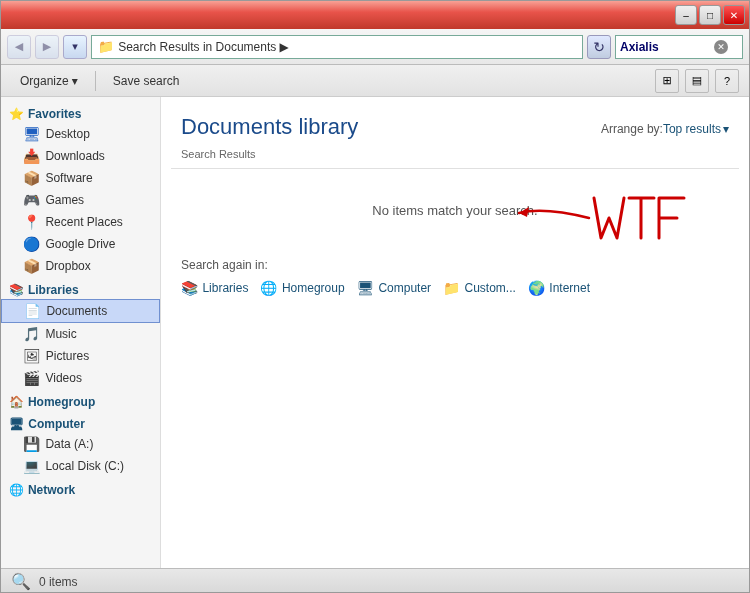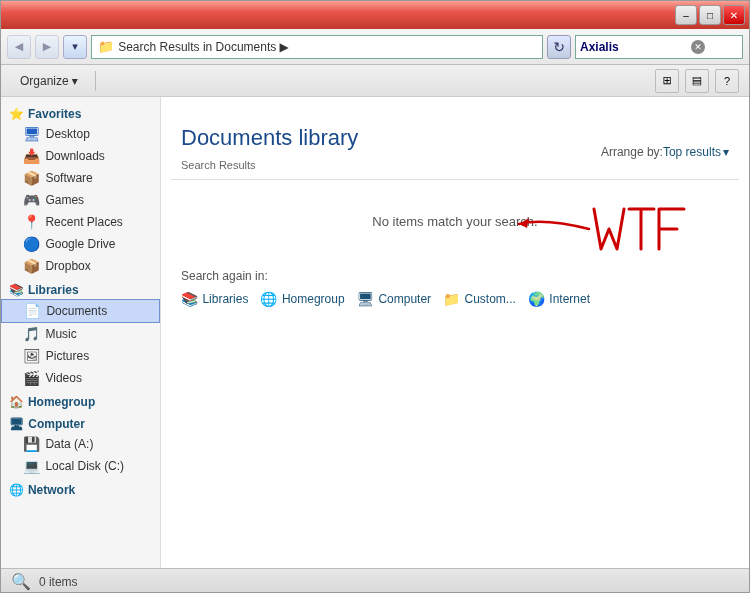--- a/index.html
+++ b/index.html
@@ -74,28 +74,28 @@
       background: white;
       display: flex;
       align-items: center;
       padding: 0 6px;
       font-size: 12px;
       color: #333;
       gap: 4px;
     }
     .address-field .folder-icon { color: #e8a020; font-size: 13px; }
     .search-box {
-      width: 168px;
+      width: 128px;
       height: 24px;
       border: 1px solid #7a9;
       background: white;
       display: flex;
       align-items: center;
       padding: 0 4px;
-      gap: 21px;
+      gap: 4px;
     }
     .search-box input {
       border: none;
       outline: none;
       font-size: 12px;
       width: 90px;
       color: #006;
       font-weight: bold;
     }
     .search-box .clear-btn {
@@ -221,23 +221,23 @@
     
     .content {
       flex: 1;
       background: white;
       padding: 0;
       overflow: hidden;
       display: flex;
       flex-direction: column;
     }
     .content-header {
-      padding: 28px 20px 4px 20px;
-      display: flex;
-      align-items: center;
+      padding: 17px 20px 4px 20px;
+      display: flex;
+      align-items: flex-start;
       justify-content: space-between;
     }
     .library-title {
       font-size: 22px;
       color: #1a4a8a;
       font-weight: 300;
     }
     .library-subtitle {
       font-size: 11px;
       color: #666;
@@ -342,20 +342,23 @@
     <div class="clear-btn">✕</div>
   </div>
 </div>
 
 <div class="toolbar">
   <div class="toolbar-btn">
     <span>Organize</span>
     <span>▾</span>
   </div>
   <div class="toolbar-divider"></div>
+  <div class="toolbar-btn">
+    <span>Save search</span>
+  </div>
   <div class="toolbar-right">
     <div class="view-btn">⊞</div>
     <div class="view-btn">▤</div>
     <div class="view-btn">?</div>
   </div>
 </div>
 
 <div class="main-layout">
 
   <div class="sidebar">

